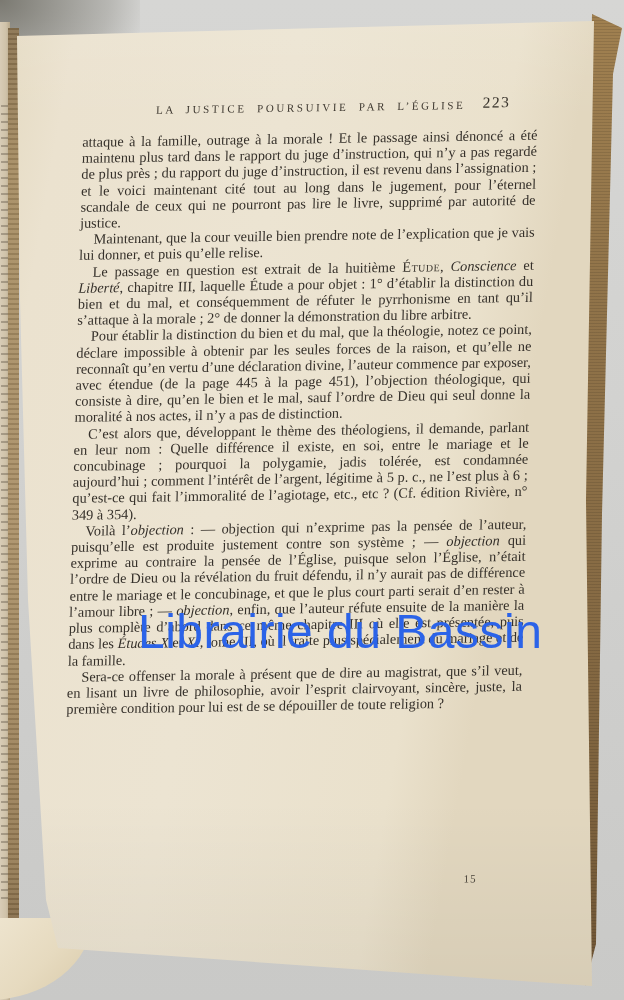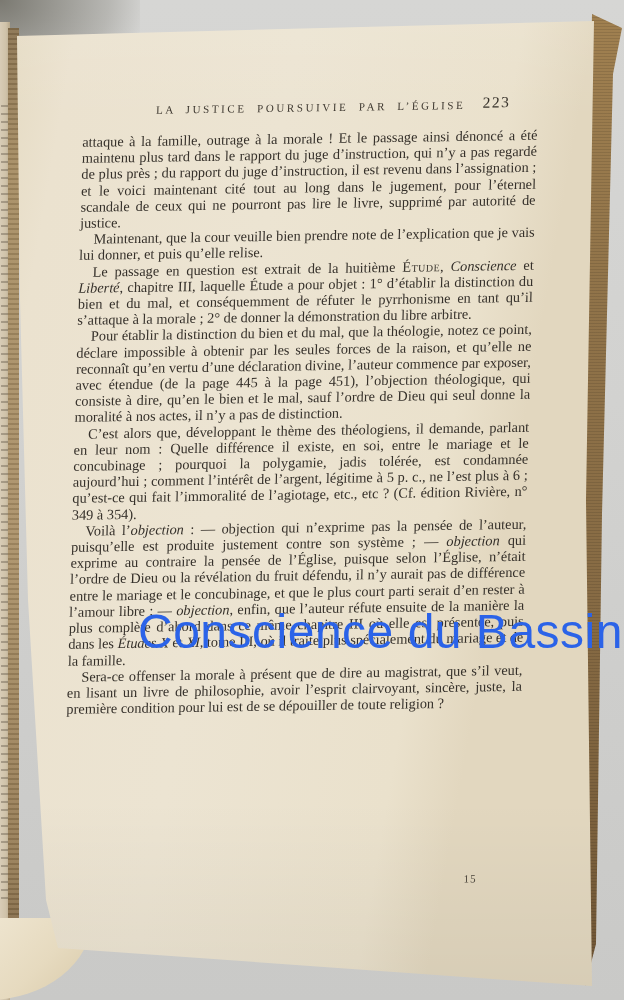--- a/index.html
+++ b/index.html
@@ -132,14 +132,14 @@
           <p><span>Le passage en question est extrait de la huitième </span><span class="sc">Étude</span><span>, </span><span class="it">Conscience</span><span> et </span><span class="it">Liberté</span><span>, chapitre III, laquelle Étude a pour objet&nbsp;: 1° d’établir la distinction du bien et du mal, et conséquemment de réfuter le pyrrhonisme en tant qu’il s’attaque à la morale&nbsp;; 2° de donner la démonstration du libre arbitre.</span></p>
           <p><span>Pour établir la distinction du bien et du mal, que la théologie, notez ce point, déclare impossible à obtenir par les seules forces de la raison, et qu’elle ne reconnaît qu’en vertu d’une déclaration divine, l’auteur commence par exposer, avec étendue (de la page 445 à la page 451), l’objection théologique, qui consiste à dire, qu’en le bien et le mal, sauf l’ordre de Dieu qui seul donne la moralité à nos actes, il n’y a pas de distinction.</span></p>
           <p><span>C’est alors que, développant le thème des théologiens, il demande, parlant en leur nom&nbsp;: Quelle différence il existe, en soi, entre le mariage et le concubinage&nbsp;; pourquoi la polygamie, jadis tolérée, est condamnée aujourd’hui&nbsp;; comment l’intérêt de l’argent, légitime à 5 p. c., ne l’est plus à 6&nbsp;; qu’est-ce qui fait l’immoralité de l’agiotage, etc., etc&nbsp;? (Cf. édition Rivière, n° 349 à 354).</span></p>
           <p><span>Voilà l’</span><span class="it">objection</span><span>&nbsp;: — objection qui n’exprime pas la pensée de l’auteur, puisqu’elle est produite justement contre son système&nbsp;; — </span><span class="it">objection</span><span> qui exprime au contraire la pensée de l’Église, puisque selon l’Église, n’était l’ordre de Dieu ou la révélation du fruit défendu, il n’y aurait pas de différence entre le mariage et le concubinage, et que le plus court parti serait d’en rester à l’amour libre&nbsp;; — </span><span class="it">objection</span><span>, enfin, que l’auteur réfute ensuite de la manière la plus complète d’abord dans ce même chapitre III où elle est présentée, puis dans les </span><span class="it">Études X</span><span> et </span><span class="it">XI</span><span>, tome III, où il traite plus spécialement du mariage et de la famille.</span></p>
           <p><span>Sera-ce offenser la morale à présent que de dire au magistrat, que s’il veut, en lisant un livre de philosophie, avoir l’esprit clairvoyant, sincère, juste, la première condition pour lui est de se dépouiller de toute religion&nbsp;?</span></p>
         </div>
       <div class="sig-mark">15</div>
     </div>
   </div>
 
-  <div class="watermark" style="color: rgb(43, 99, 232);">Conscience du Bassin</div>
+  <div class="watermark" style="color: rgb(43, 99, 232);">Librairie du Bassin</div>
 </div>
 
 </body></html>

